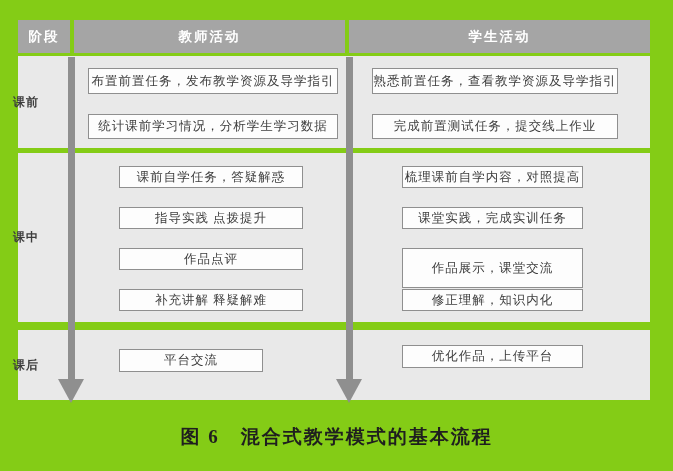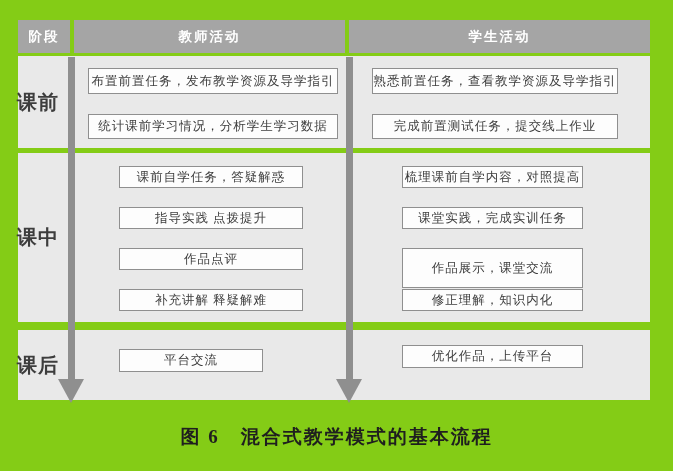--- a/index.html
+++ b/index.html
@@ -39,26 +39,26 @@
     left: 18px;
     width: 632px;
     background: var(--row-bg, #e9e9e9);
   }
   .band-pre { top: 56px;  height: 92px;  }
   .band-mid { top: 153px; height: 169px; }
   .band-post{ top: 330px; height: 70px;  }
 
   .stage-label {
     position: absolute;
-    left: 12px;
+    left: 0;
     width: 52px;
     display: flex;
     align-items: center;
     justify-content: center;
-    font-size: 20px;
+    font-size: 12px;
     font-weight: bold;
     color: var(--stage-text, #3d3d3d);
     letter-spacing: 1px;
   }
   .stage-pre { top: 56px;  height: 92px;  }
   .stage-mid { top: 153px; height: 169px; }
   .stage-post{ top: 330px; height: 70px;  }
 
   
   .box {

